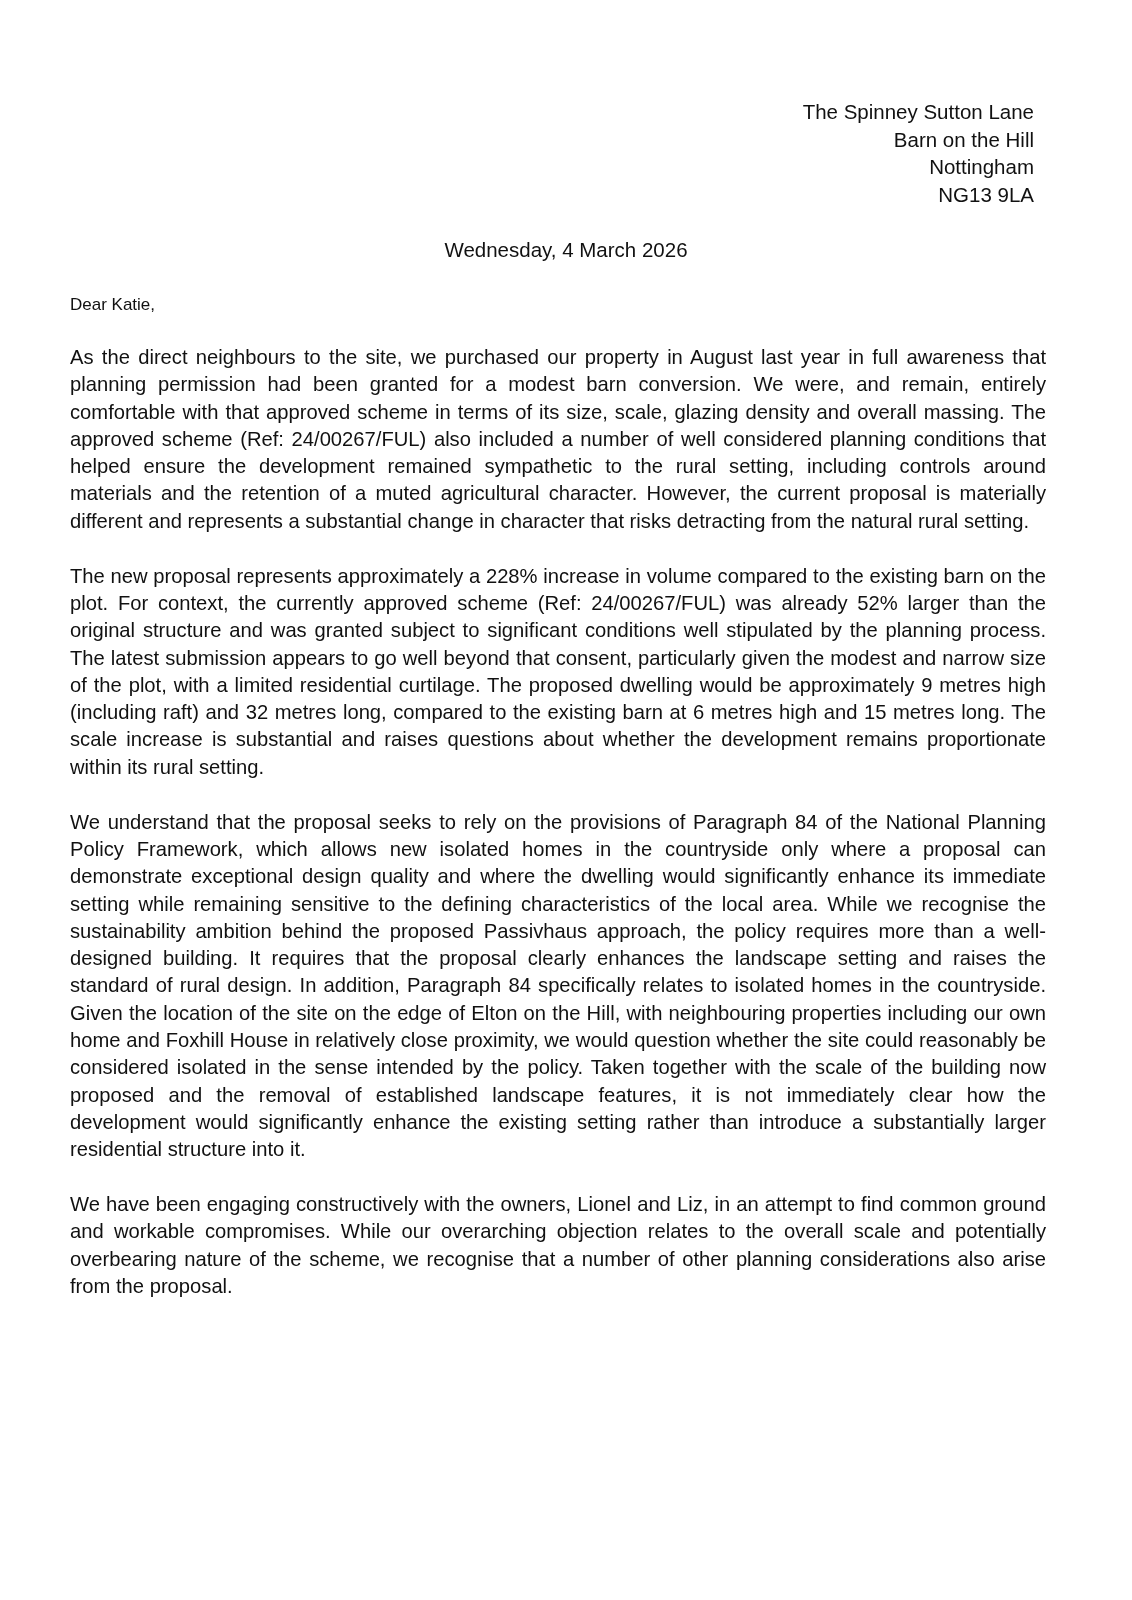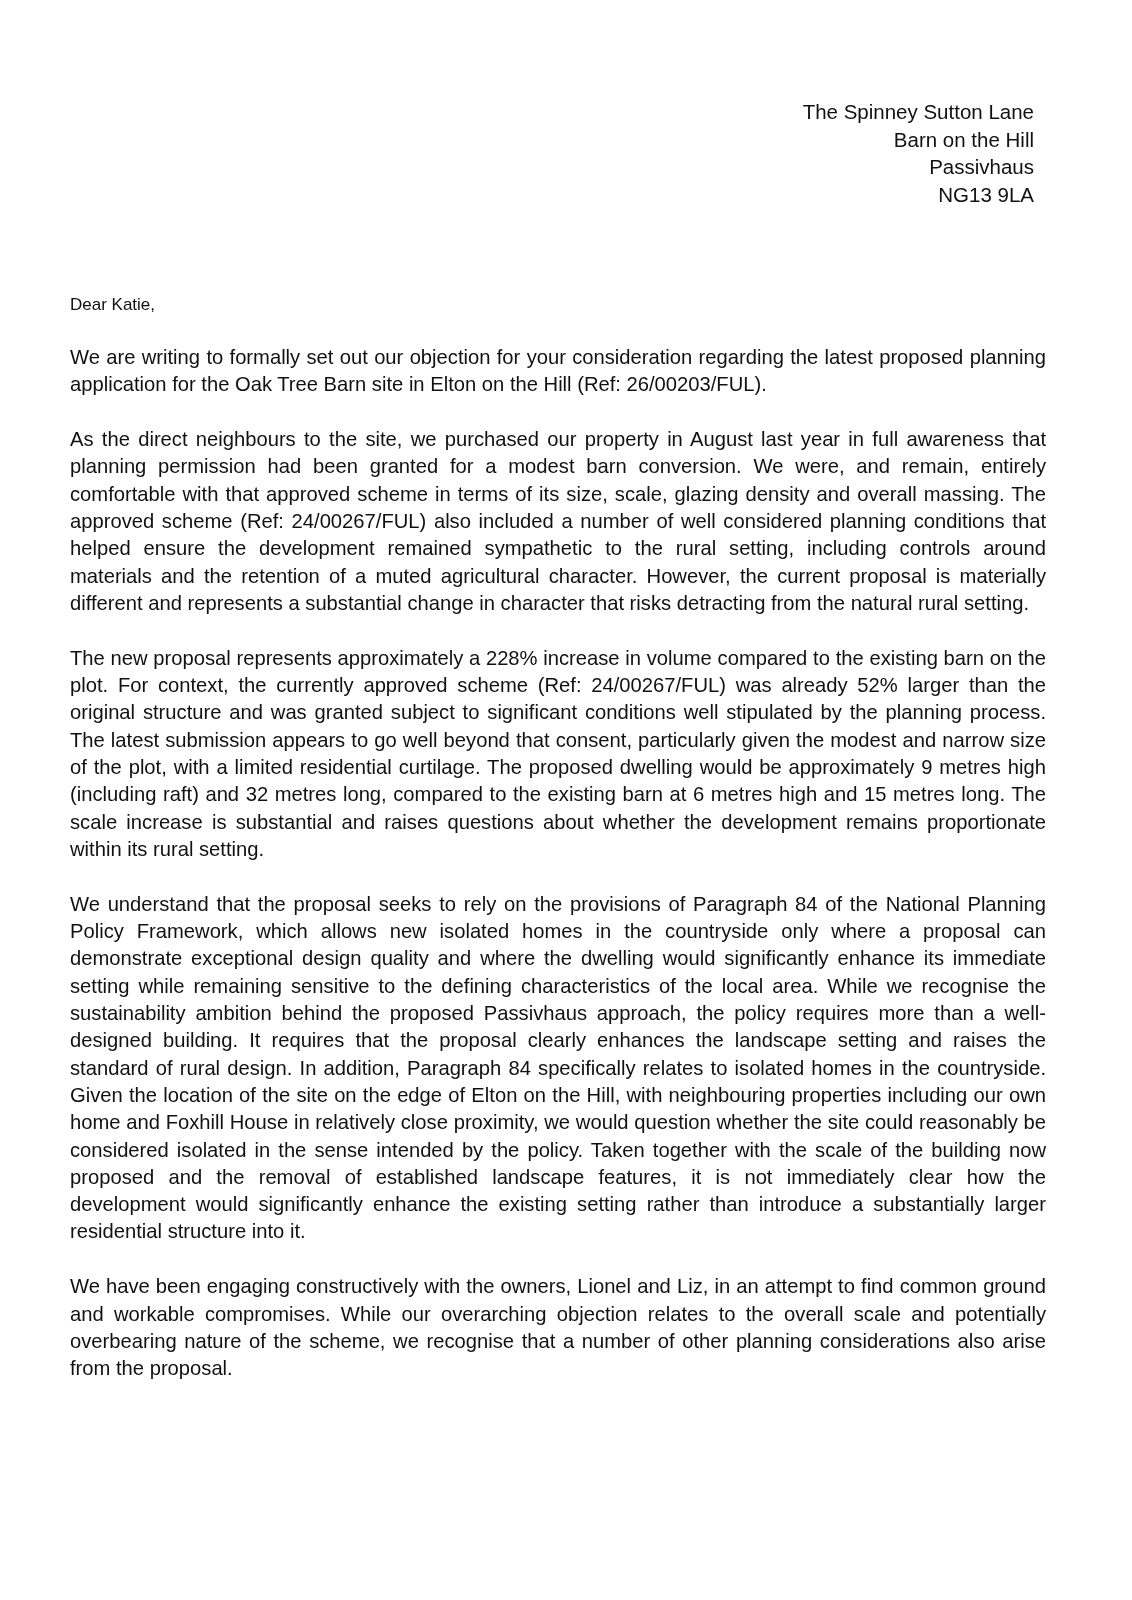--- a/index.html
+++ b/index.html
@@ -63,28 +63,28 @@
     }
   </style>
 </head>
 <body>
 
 <div class="page">
 
   <div class="address">
     <div>The Spinney Sutton Lane</div>
     <div>Barn on the Hill</div>
-    <div>Passivhaus</div>
+    <div>Nottingham</div>
     <div>NG13 9LA</div>
   </div>
 
+  <div class="date">Wednesday, 4 March 2026</div>
 
   <div class="salutation">Dear Katie,</div>
 
   <div class="body">
-    <p>We are writing to formally set out our objection for your consideration regarding the latest proposed planning application for the Oak Tree Barn site in Elton on the Hill (Ref: 26/00203/FUL).</p>
     <p>As the direct neighbours to the site, we purchased our property in August last year in full awareness that planning permission had been granted for a modest barn conversion. We were, and remain, entirely comfortable with that approved scheme in terms of its size, scale, glazing density and overall massing. The approved scheme (Ref: 24/00267/FUL) also included a number of well considered planning conditions that helped ensure the development remained sympathetic to the rural setting, including controls around materials and the retention of a muted agricultural character. However, the current proposal is materially different and represents a substantial change in character that risks detracting from the natural rural setting.</p>
     <p>The new proposal represents approximately a 228% increase in volume compared to the existing barn on the plot. For context, the currently approved scheme (Ref: 24/00267/FUL) was already 52% larger than the original structure and was granted subject to significant conditions well stipulated by the planning process. The latest submission appears to go well beyond that consent, particularly given the modest and narrow size of the plot, with a limited residential curtilage. The proposed dwelling would be approximately 9 metres high (including raft) and 32 metres long, compared to the existing barn at 6 metres high and 15 metres long. The scale increase is substantial and raises questions about whether the development remains proportionate within its rural setting.</p>
     <p>We understand that the proposal seeks to rely on the provisions of Paragraph 84 of the National Planning Policy Framework, which allows new isolated homes in the countryside only where a proposal can demonstrate exceptional design quality and where the dwelling would significantly enhance its immediate setting while remaining sensitive to the defining characteristics of the local area. While we recognise the sustainability ambition behind the proposed Passivhaus approach, the policy requires more than a well-designed building. It requires that the proposal clearly enhances the landscape setting and raises the standard of rural design. In addition, Paragraph 84 specifically relates to isolated homes in the countryside. Given the location of the site on the edge of Elton on the Hill, with neighbouring properties including our own home and Foxhill House in relatively close proximity, we would question whether the site could reasonably be considered isolated in the sense intended by the policy. Taken together with the scale of the building now proposed and the removal of established landscape features, it is not immediately clear how the development would significantly enhance the existing setting rather than introduce a substantially larger residential structure into it.</p>
     <p>We have been engaging constructively with the owners, Lionel and Liz, in an attempt to find common ground and workable compromises. While our overarching objection relates to the overall scale and potentially overbearing nature of the scheme, we recognise that a number of other planning considerations also arise from the proposal.</p>
   </div>
 
 </div>
 
 </body></html>

